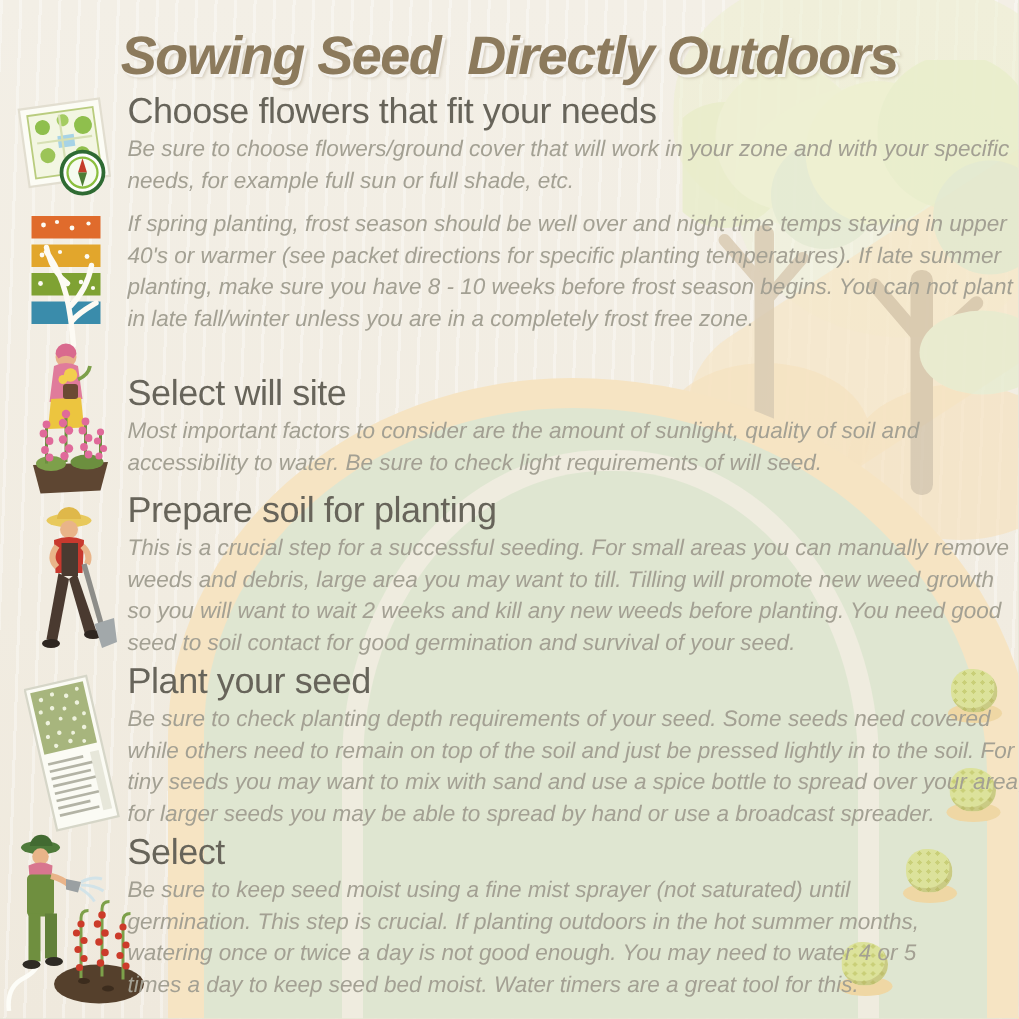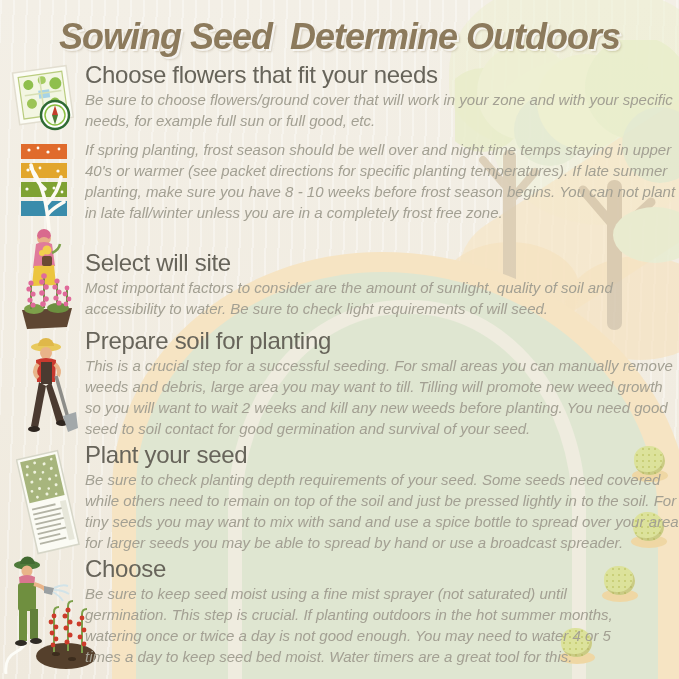--- a/index.html
+++ b/index.html
@@ -89,21 +89,21 @@
     </div>
   <div class="bush b3">
       <div class="base"></div>
       <div class="leaf"></div>
     </div>
   <div class="bush b4">
       <div class="base"></div>
       <div class="leaf"></div>
     </div>
 
-  <div class="title">Sowing Seed  Determine Outdoors</div>
+  <div class="title">Sowing Seed  Directly Outdoors</div>
 
   <svg class="step-icon i1" width="72" height="76" viewBox="0 0 72 76">
     <g transform="rotate(-8 36 36)">
       <rect x="8" y="9" width="54" height="52" fill="#fcfcf5" stroke="#e2ded0" stroke-width="1.5"></rect>
       <rect x="13" y="14" width="44" height="42" fill="#f3f6e2" stroke="#b9cc7e" stroke-width="1.2"></rect>
       <circle cx="22" cy="23" r="5" fill="#8fbf4d"></circle>
       <circle cx="36" cy="20" r="4" fill="#a5cc62"></circle>
       <circle cx="49" cy="25" r="6" fill="#8fbf4d"></circle>
       <circle cx="23" cy="42" r="5" fill="#9cc457"></circle>
       <circle cx="46" cy="44" r="5" fill="#8fbf4d"></circle>
@@ -273,35 +273,35 @@
     <polygon points="42,30 52,32 50,39 42,37" fill="#9aa0a2"></polygon>
     <g stroke="#cfe3ea" stroke-width="2" fill="none" opacity=".9">
       <path d="M52 32 q8 -4 14 -2"></path>
         <path d="M52 34 q9 0 15 4"></path>
         <path d="M51 36 q7 4 10 9"></path>
     </g>
   </svg>
 
   <div class="row r1">
     <h2>Choose flowers that fit your needs</h2>
-    <p>Be sure to choose flowers/ground cover  that will work in your zone and with your specific needs, for example full sun or full good, etc.</p>
+    <p>Be sure to choose flowers/ground cover  that will work in your zone and with your specific needs, for example full sun or full shade, etc.</p>
   </div>
   <div class="row r2">
     <p>If spring planting, frost season should be well over and  night time temps staying in upper 40's or warmer (see packet directions for specific planting temperatures). If late summer planting, make sure you have 8 - 10 weeks before frost season begins. You can not plant in late fall/winter unless you are in a completely frost free zone.</p>
   </div>
   <div class="row r3">
     <h2>Select will site</h2>
     <p>Most important factors to consider are the amount of sunlight, quality of soil and accessibility to water. Be sure to check light  requirements of will seed.</p>
   </div>
   <div class="row r4">
     <h2>Prepare soil for planting</h2>
     <p>This is a crucial step for a successful seeding. For small areas you can manually remove weeds and debris, large area you may want to till. Tilling will promote new weed growth so you will want to wait 2 weeks and kill any new weeds before planting. You need good seed to soil contact for good germination and survival of your seed.</p>
   </div>
   <div class="row r5">
     <h2>Plant your seed</h2>
     <p>Be sure to check planting depth requirements of  your seed.  Some seeds need covered while others need to remain on top of the soil and just be pressed lightly in to the  soil. For tiny seeds you may want to mix with sand and use a spice bottle to spread over your area, for larger seeds you may be able to spread by hand or use a broadcast spreader.</p>
   </div>
   <div class="row r6">
-    <h2>Choose</h2>
+    <h2>Select</h2>
     <p>Be sure to keep seed moist using a fine mist sprayer (not saturated) until germination. This step is crucial. If planting outdoors in the hot summer months, watering once  or twice a day is not good enough. You may need to water 4 or 5 times a day to keep seed bed moist. Water timers are a great tool for this.</p>
   </div>
 
 </div>
 
 </body></html>

